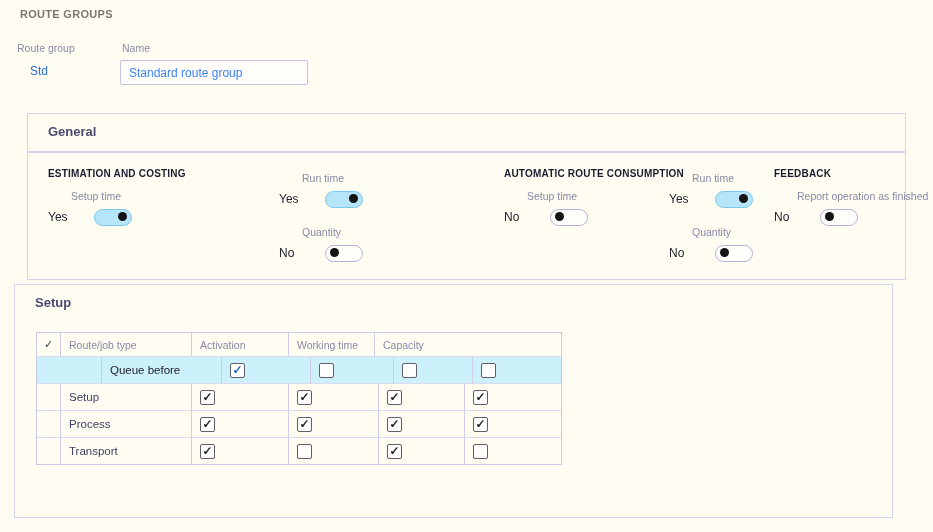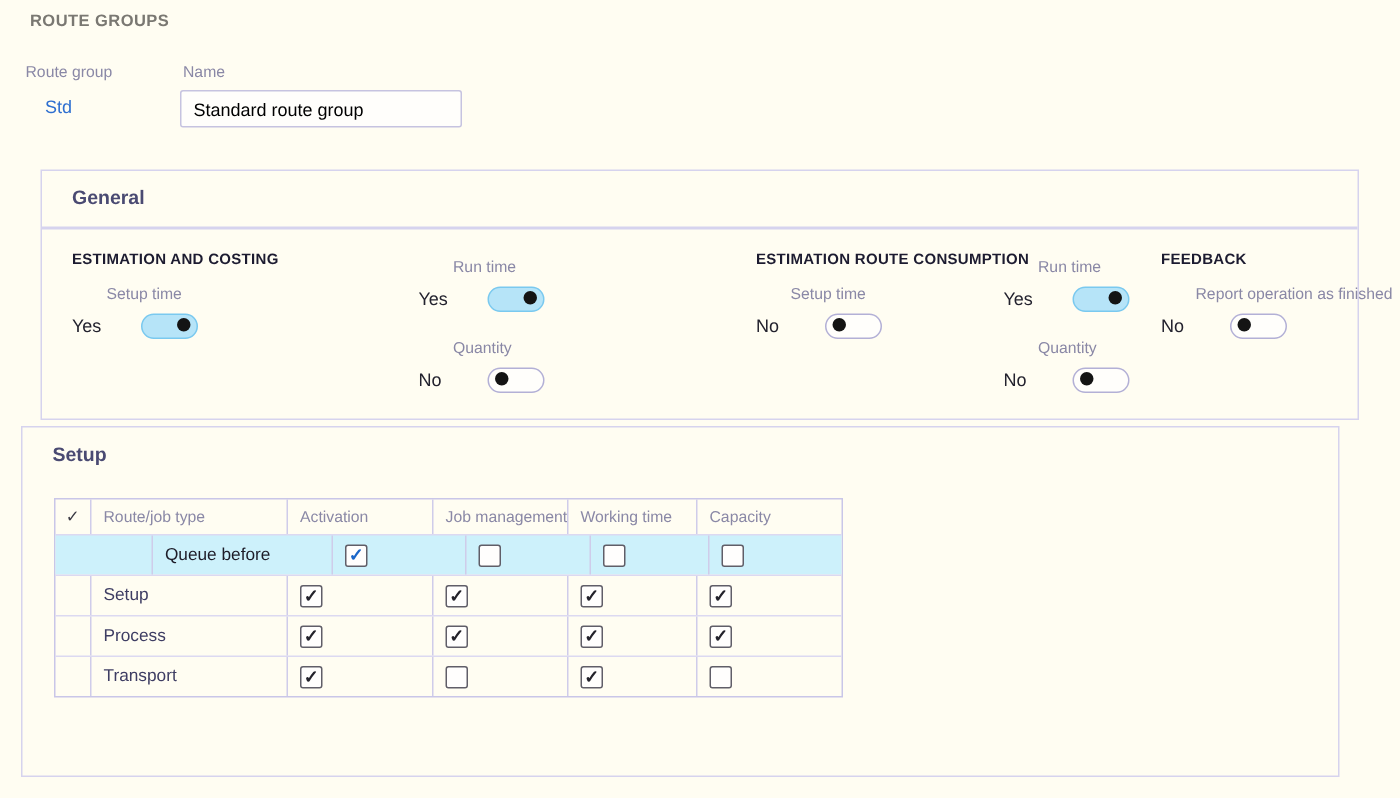--- a/index.html
+++ b/index.html
@@ -18,21 +18,21 @@
     position:relative;
     overflow:hidden;
   }
   .abs{position:absolute;}
   .page-title{left:20px;top:8px;font-size:11px;font-weight:bold;letter-spacing:.3px;color:var(--page-title-color);}
   .fld-label{font-size:10.5px;color:var(--label-color);}
   .link-val{font-size:12px;color:var(--link-color);}
   .name-input{
     left:120px;top:60px;width:188px;height:25px;
     border:1px solid #c6c3e0;background:#fffefb;border-radius:2px;
-    font-family:"Liberation Sans",sans-serif;font-size:12px;color:#000000;padding:0 8px;outline:none;
+    font-family:"Liberation Sans",sans-serif;font-size:12px;color:#3b82f6;padding:0 8px;outline:none;
   }
   .panel{border:1.5px solid var(--panel-border);background:transparent;}
   #general-panel{left:27px;top:113px;width:879px;height:167px;}
   #setup-panel{left:14px;top:284px;width:879px;height:234px;}
   .section-title{left:20px;top:10px;font-size:13px;color:var(--section-title-color);font-weight:600;}
   .divider{left:0;right:0;top:37px;height:1.5px;background:var(--panel-border);}
   .g-col{position:absolute;top:0;width:225px;}
   .g-heading{position:absolute;font-size:10px;font-weight:bold;letter-spacing:.2px;color:var(--heading-color);white-space:nowrap;}
   .g-label{position:absolute;font-size:10.5px;color:var(--label-color);white-space:nowrap;padding-left:23px;}
   .toggle-row{position:absolute;display:flex;align-items:center;height:18px;}
@@ -98,21 +98,21 @@
     <div class="g-label" style="top:112px">Quantity</div>
     <div class="toggle-row" style="top:130px;left:0">
       <span class="t-val">No</span>
       <span class="toggle">
           <span class="knob"></span>
         </span>
     </div>
   </div>
 
   <div class="g-col" style="left:476px">
-    <div class="g-heading" style="top:54px">ESTIMATION ROUTE CONSUMPTION</div>
+    <div class="g-heading" style="top:54px">AUTOMATIC ROUTE CONSUMPTION</div>
     <div class="g-label" style="top:76px">Setup time</div>
     <div class="toggle-row" style="top:94px;left:0">
       <span class="t-val">No</span>
       <span class="toggle">
           <span class="knob"></span>
         </span>
     </div>
   </div>
 
   <div class="g-col" style="left:641px;width:100px">
@@ -147,21 +147,20 @@
 <div class="abs panel" id="setup-panel">
   <div class="abs section-title">Setup</div>
 
   <div class="grid">
     <div class="grid-header">
       <div class="cell c-sel">
           <span class="check-glyph">✓</span>
         </div>
       <div class="cell c-type">Route/job type</div>
       <div class="cell c0">Activation</div>
-      <div class="cell c1">Job management</div>
       <div class="cell c2">Working time</div>
       <div class="cell c3">Capacity</div>
     </div>
 
     <div class="grid-row selected">
       <div class="cell c-sel"></div>
       <div class="cell c-type">Queue before</div>
       <div class="cell c0 c-check">
           <span class="checkbox checked"></span>
         </div>

